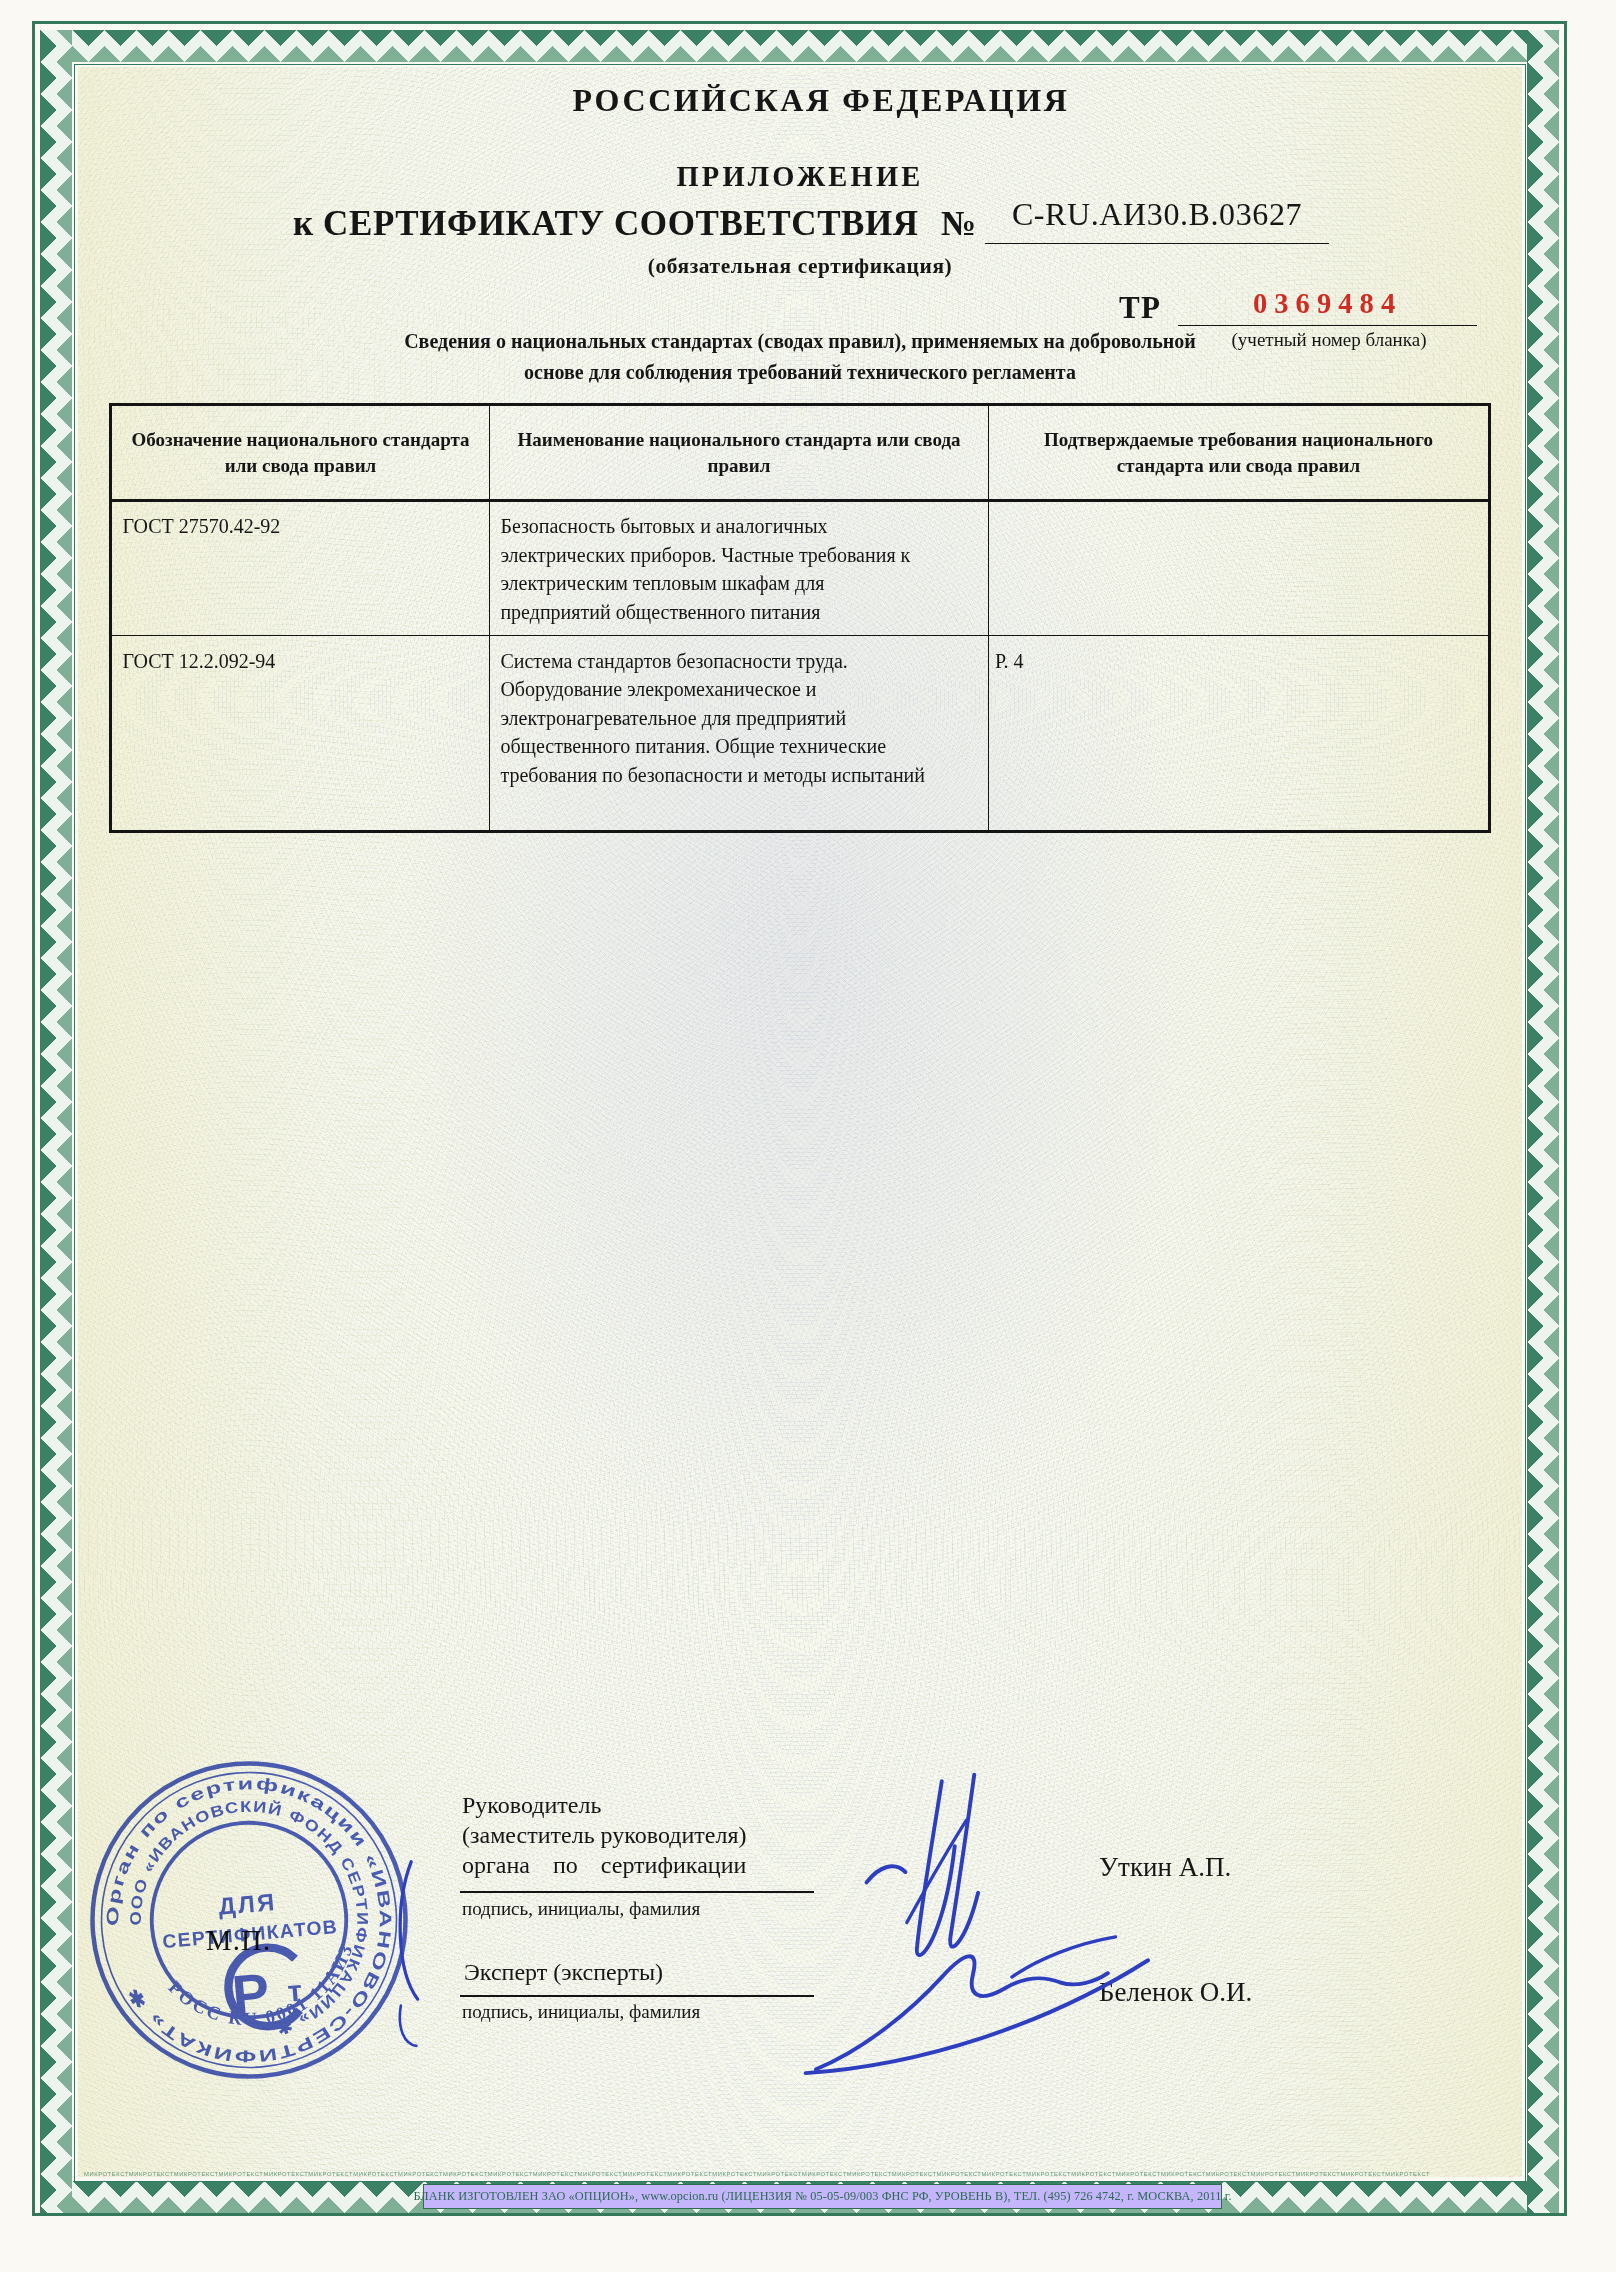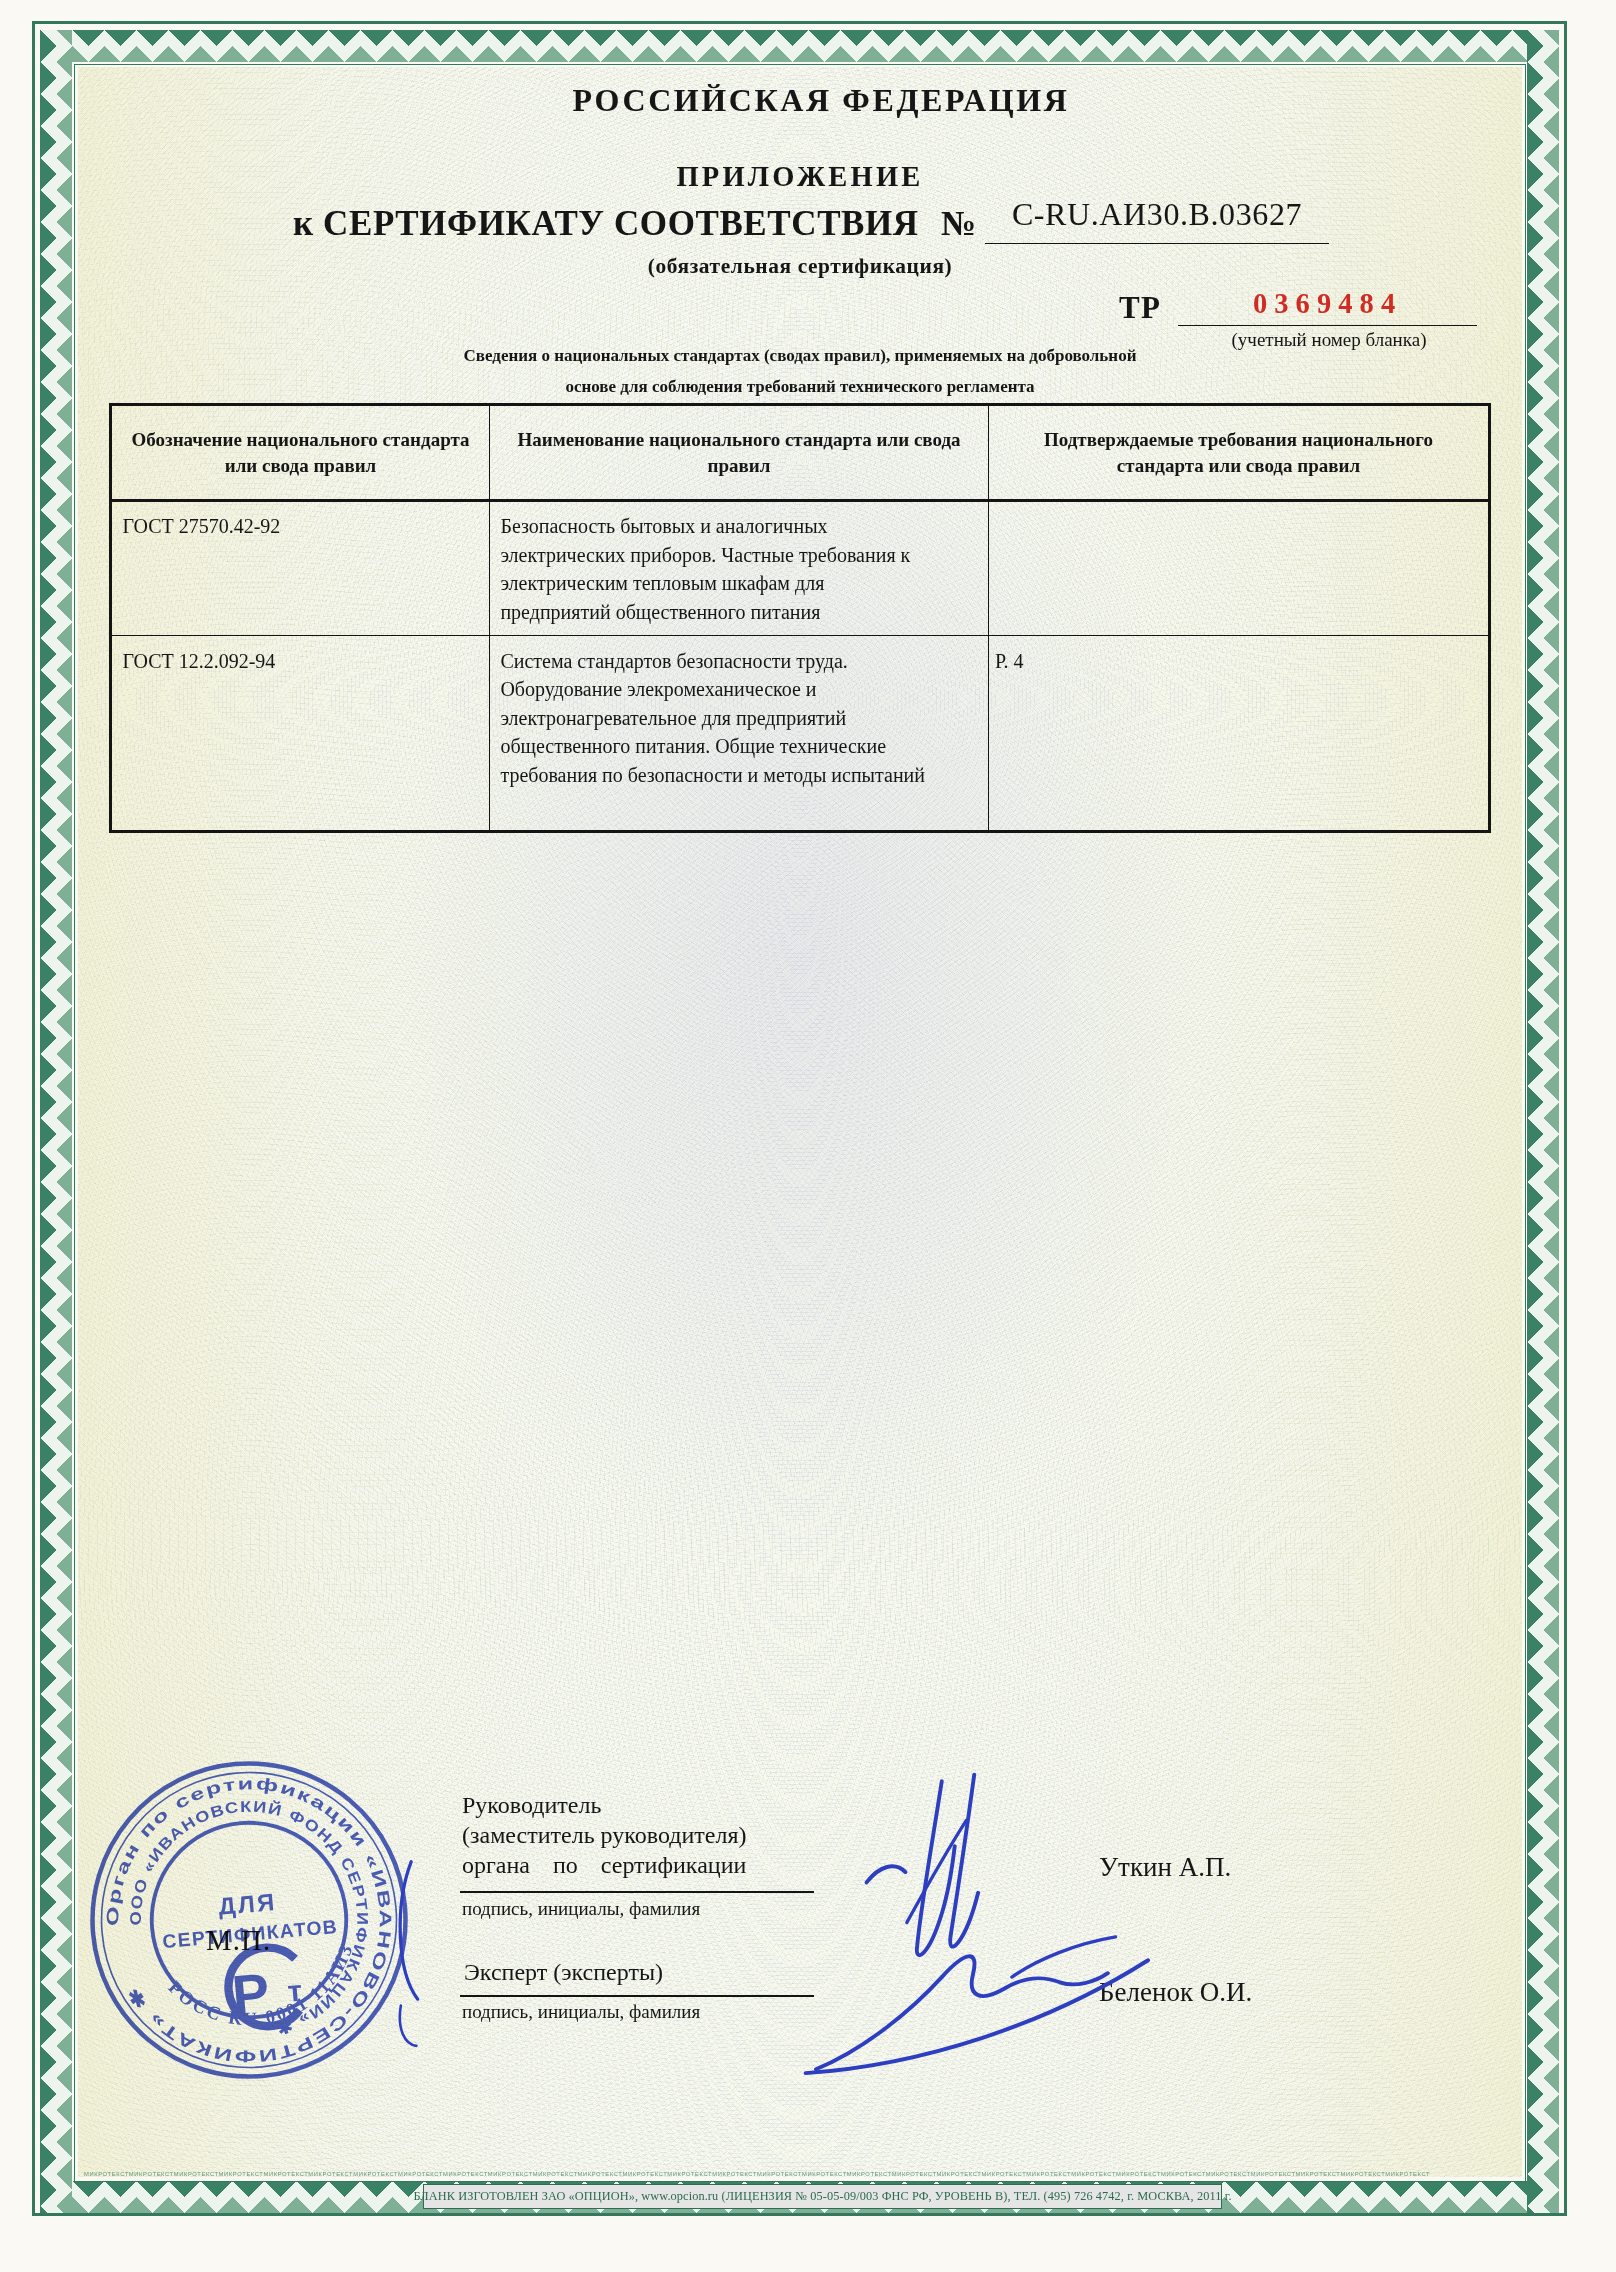--- a/index.html
+++ b/index.html
@@ -58,21 +58,21 @@
       repeating-radial-gradient(circle at 20% 12%, rgba(180,170,90,.10) 0 0.6px, transparent 0.6px 5.8px),
       repeating-radial-gradient(circle at 85% 15%, rgba(180,170,90,.10) 0 0.6px, transparent 0.6px 5.2px);
   }
   .microtext{
     position:absolute;left:84px;top:2171px;width:1427px;height:8.4px;
     font-family:"Liberation Sans",sans-serif;font-size:5.8px;letter-spacing:0.6px;
     color:#63987d;white-space:nowrap;overflow:hidden;
   }
   .imprint-box{
     position:absolute;left:423px;top:2184px;width:799px;height:25px;
-    background:#e5e5e5;border:1.3px solid #2d6e52;box-sizing:border-box;
+    background:#c4b5fd;border:1.3px solid #2d6e52;box-sizing:border-box;
     display:flex;align-items:center;justify-content:center;
   }
   .imprint-box span{
     font-size:12.3px;color:#2c6b4f;white-space:nowrap;letter-spacing:0.1px;
   }
   
   .centerband{position:absolute;left:78px;width:1444px;text-align:center;}
   .h-country{top:82px;font-size:32px;font-weight:bold;letter-spacing:2.6px;padding-left:21px;}
   .h-annex{top:161px;font-size:28.5px;font-weight:bold;letter-spacing:3.2px;}
   .certline{
@@ -87,21 +87,21 @@
   .h-sub{top:254px;font-size:21.4px;font-weight:bold;letter-spacing:0.6px;}
   .trblock{position:absolute;left:1119px;top:272px;width:358px;margin-top:16px;}
   .trrow{display:flex;align-items:flex-end;}
   .trrow .trlabel{font-size:31px;font-weight:bold;letter-spacing:1.3px;}
   .trrow .trnum{
     flex:1;margin-left:17px;text-align:center;
     border-bottom:1.9px solid #141414;padding-bottom:5.2px;
     font-size:28.5px;font-weight:bold;letter-spacing:7.1px;color:#d02c23;
   }
   .trcaption{margin-left:62px;text-align:center;font-size:19px;margin-top:2.6px;}
-  .intro{top:341px;font-size:17px;font-weight:bold;line-height:30.5px;}
+  .intro{top:326px;font-size:20px;font-weight:bold;line-height:30.5px;}
   
   .stdtable{
     position:absolute;left:109px;top:403px;width:1380px;
     border-collapse:collapse;table-layout:fixed;
     border:3.2px solid #141414;
   }
   .stdtable th,.stdtable td{
     border:1.9px solid #141414;box-sizing:border-box;
   }
   .stdtable th{

